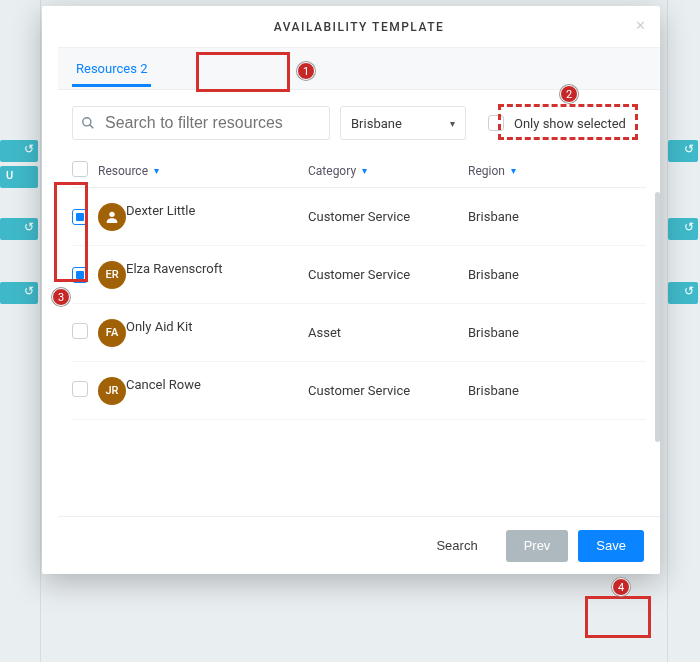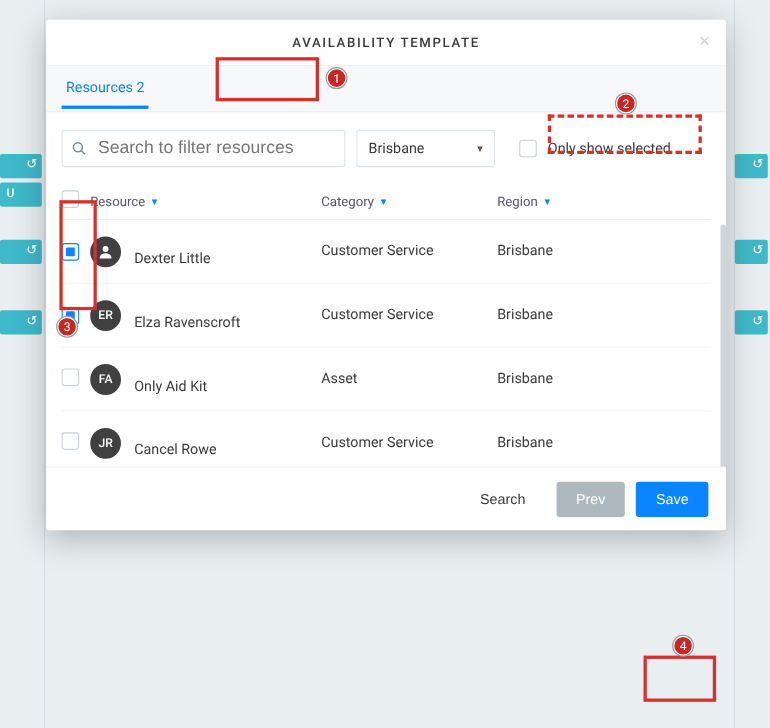--- a/index.html
+++ b/index.html
@@ -28,27 +28,28 @@
     font-size: 11px; color: #fff; font-weight: 500;
   }
   .grid-line {
     position: absolute;
     width: 1px; height: 662px; top: 0;
     background: #d5dde2;
   }
 
   .modal {
     position: absolute;
-    left: 42px; top: 18px;
-    width: 618px; height: 464px;
+    left: 42px; top: 6px;
+    width: 618px; height: 568px;
     background: #ffffff;
     box-shadow: 0 8px 30px rgba(0,0,0,0.25);
     border-radius: 2px;
     display: flex;
     flex-direction: column;
+    padding-left: 16px;
   }
   .modal-header {
     height: 42px;
     display: flex;
     align-items: center;
     justify-content: center;
     position: relative;
     border-bottom: 1px solid #f0f0f0;
   }
   .modal-title {
@@ -156,27 +157,27 @@
     color: #556;
     border-bottom: 1px solid #eceff1;
   }
   .th { display: flex; align-items: center; gap: 6px; cursor: pointer; }
   .th .chev { color: #0a84ff; font-size: 10px; }
   .trow {
     height: 58px;
     border-bottom: 1px solid #f2f4f5;
   }
   .res-cell {
-    display: flex; align-items: flex-end; gap: 12px;
+    display: flex; align-items: flex-start; 
     font-size: 13px; color: #3a3a3a;
   }
   .avatar {
     width: 28px; height: 28px;
     border-radius: 50%;
-    background: #404040;
+    background: #a16207;
     color: #fff;
     font-size: 11px;
     display: flex; align-items: center; justify-content: center;
     font-weight: 500;
   }
   .avatar.person svg { width: 16px; height: 16px; }
   .cell { font-size: 13px; color: #3a3a3a; }
 
   .scrollbar {
     position: absolute; right: 0; top: 38px;

